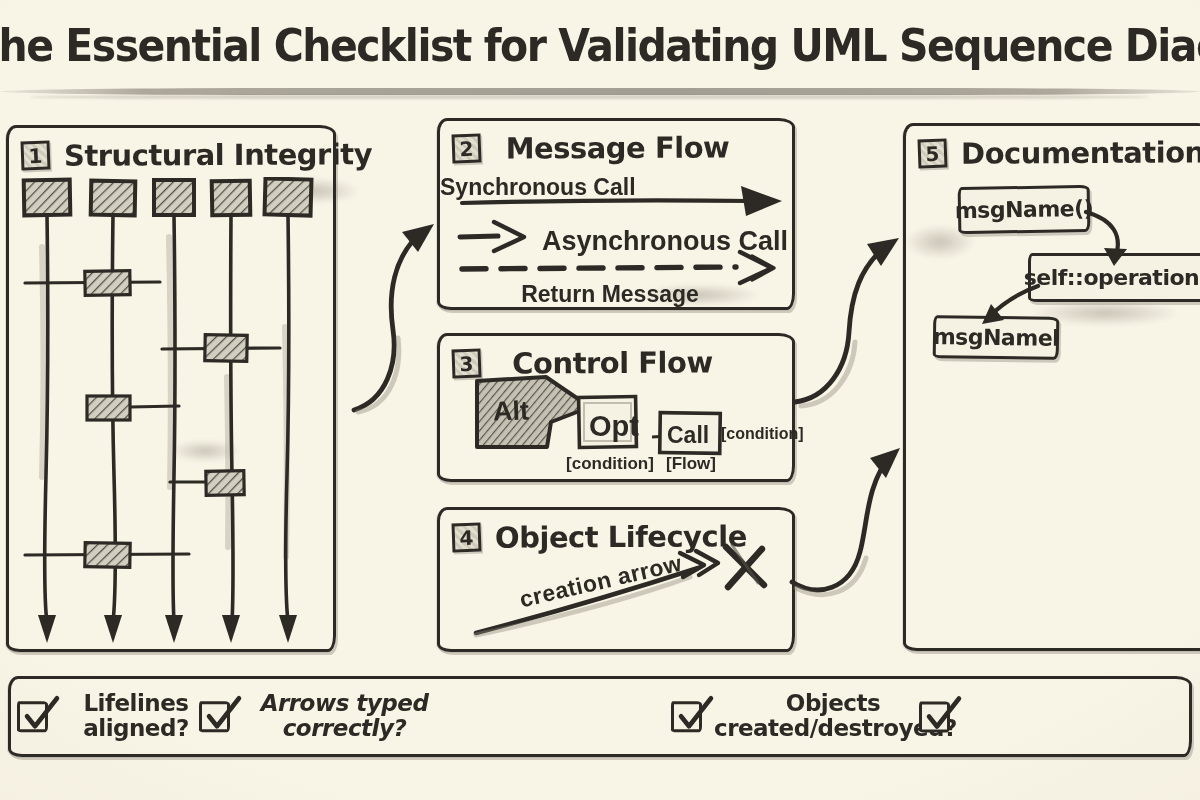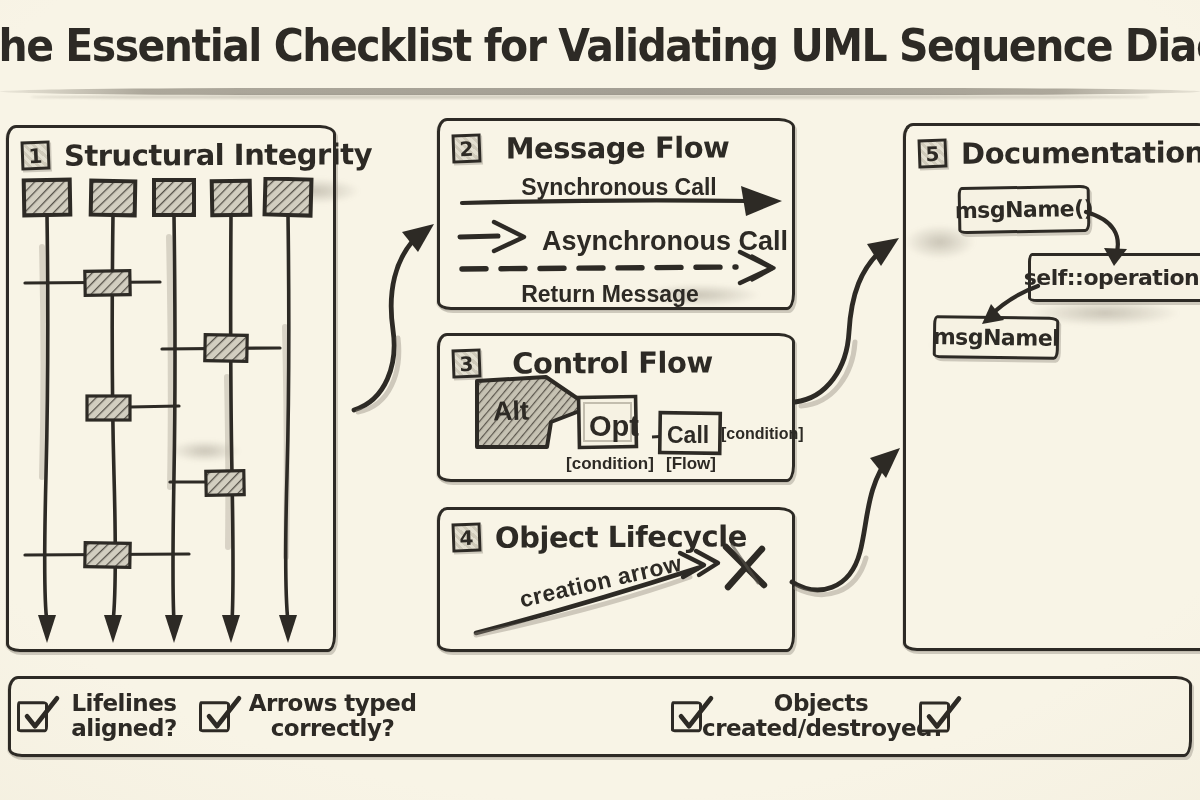--- a/index.html
+++ b/index.html
@@ -43,21 +43,21 @@
   .p1{left:6px;top:125px;width:330px;height:527px;}
   .p2{left:437px;top:118px;width:358px;height:192px;}
   .p3{left:437px;top:333px;width:358px;height:149px;}
   .p4{left:437px;top:507px;width:358px;height:145px;}
   .p5{left:903px;top:123px;width:310px;height:528px;border-right:none;}
 
   .panel svg.draw{position:absolute;left:0;bottom:0;}
   .lbl{position:absolute;font-weight:bold;white-space:nowrap;}
 
   
-  .mf-sync{left:0;top:53px;width:358px;text-align:center;font-size:23px;}
+  .mf-sync{left:0;top:53px;width:358px;font-size:23px;}
   .mf-async{left:102px;top:105px;font-size:27px;}
   .mf-return{left:0;top:160px;width:340px;text-align:center;font-size:23px;}
 
   
   .cf-alt{left:53px;top:60px;font-size:27px;transform:rotate(-2deg);}
   .cf-opt{left:149px;top:74px;font-size:29px;}
   .cf-optcond{left:118px;top:118px;width:104px;text-align:center;font-size:17px;}
   .cf-loop{left:227px;top:86px;font-size:23px;}
   .cf-loopcond{left:281px;top:89px;font-size:16px;}
   .cf-looptag{left:220px;top:118px;width:62px;text-align:center;font-size:17px;}
@@ -74,27 +74,27 @@
   .note1{left:52px;top:60px;width:132px;height:47px;transform:rotate(-1deg);}
   .note2{left:122px;top:127px;width:186px;height:49px;}
   .note3{left:27px;top:190px;width:126px;height:43px;transform:rotate(.8deg);}
   .doc-arrow{position:absolute;}
 
   
   .connector{position:absolute;}
 
   
   .checkbar{position:absolute;left:8px;top:676px;width:1184px;height:81px;}
-  .check-item{position:absolute;top:50%;transform:translateY(-50%);display:flex;align-items:center;}
+  .check-item{position:absolute;top:50%;transform:translateY(-50%);display:flex;align-items:center;gap:12px;}
   .cbx{position:relative;width:31px;height:31px;border:3.2px solid var(--ink);flex:0 0 31px;
     border-radius:2px 5px 3px 6px/5px 3px 6px 2px;background:var(--paper);}
   .cbx svg{position:absolute;left:1px;top:-12px;}
   .cbl{font:bold 23px "DejaVu Sans",sans-serif;line-height:1.12;text-align:center;letter-spacing:-.5px;}
   .ci1{left:6px;}  .ci1 .cbl{width:152px;}
-  .ci2{left:188px;}.ci2 .cbl{width:205px;}
+  .ci2{left:188px;}.ci2 .cbl{width:205px;font-style:italic;}
   .ci3{left:412px;}.ci3 .cbl{width:168px;}
   .ci4{left:660px;}.ci4 .cbl{width:238px;}
   .ci5{left:908px;}.ci5 .cbl{width:226px;}
 </style>
 </head>
 <body>
 
 <div class="stage">
 
   <h1 class="title">The Essential Checklist for Validating UML Sequence Diagrams</h1>

